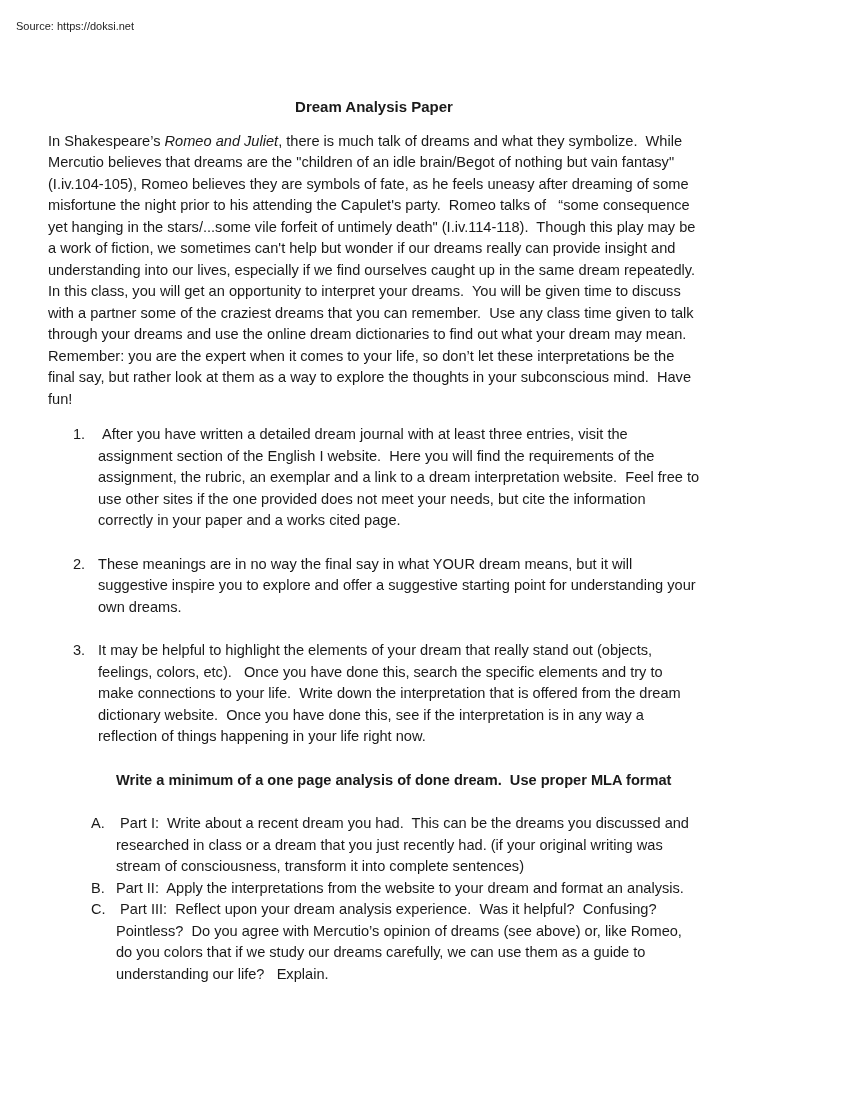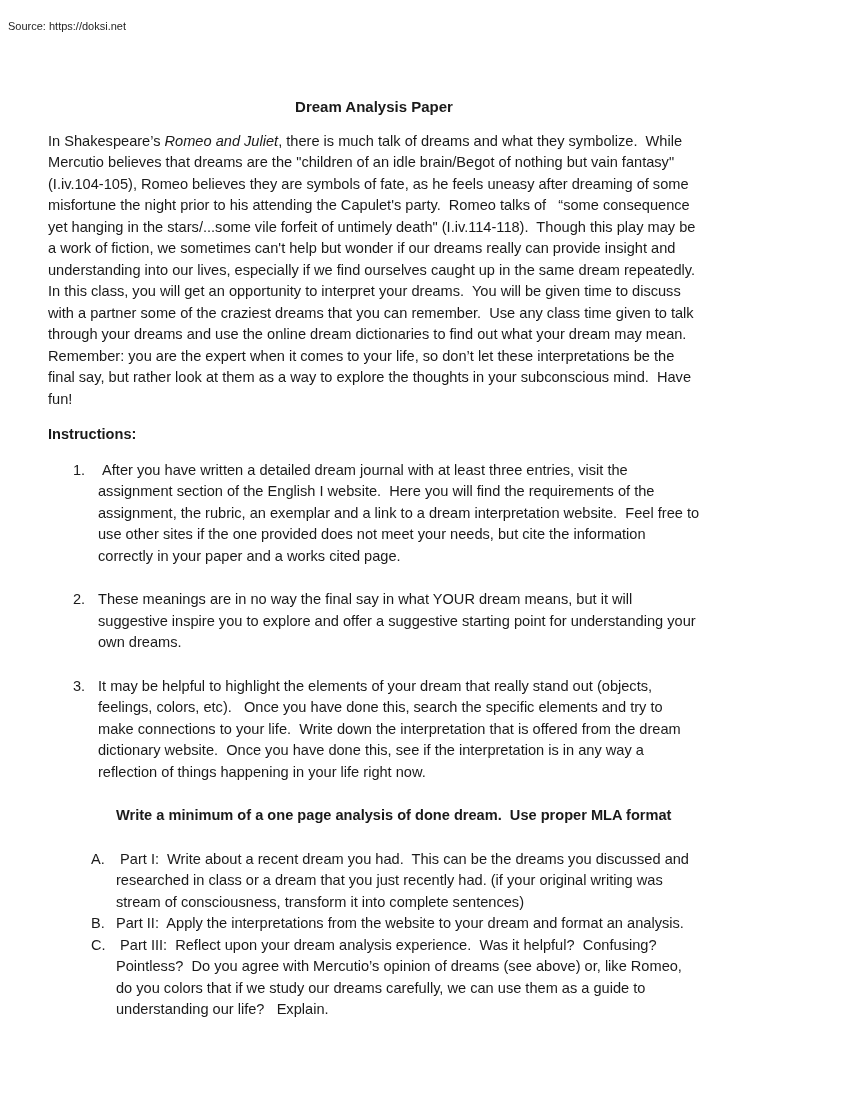--- a/index.html
+++ b/index.html
@@ -10,21 +10,21 @@
     width: 850px;
     height: 1100px;
     position: relative;
     font-family: "Liberation Sans", sans-serif;
     color: #1a1a1a;
     overflow: hidden;
   }
   .source {
     position: absolute;
     top: 20px;
-    left: 8px;
+    left: 16px;
     font-size: 11px;
     color: #1f1f1f;
     font-family: "Liberation Sans", sans-serif;
   }
   .content {
     width: 652px;
     margin-left: 48px;
     font-size: 14.6px;
     line-height: 21.5px;
   }
@@ -77,21 +77,20 @@
 <body>
 
 <div class="source">Source: https://doksi.net</div>
 
 <div class="content">
 
   <h1 class="title">Dream Analysis Paper</h1>
 
   <p class="intro"><span>In Shakespeare’s </span><em>Romeo and Juliet</em><span>, there is much talk of dreams and what they symbolize.  While Mercutio believes that dreams are the "children of an idle brain/Begot of nothing but vain fantasy" (I.iv.104-105), Romeo believes they are symbols of fate, as he feels uneasy after dreaming of some misfortune the night prior to his attending the Capulet's party.  Romeo talks of   “some consequence yet hanging in the stars/...some vile forfeit of untimely death" (I.iv.114-118).  Though this play may be a work of fiction, we sometimes can't help but wonder if our dreams really can provide insight and understanding into our lives, especially if we find ourselves caught up in the same dream repeatedly.  In this class, you will get an opportunity to interpret your dreams.  You will be given time to discuss with a partner some of the craziest dreams that you can remember.  Use any class time given to talk through your dreams and use the online dream dictionaries to find out what your dream may mean.  Remember: you are the expert when it comes to your life, so don’t let these interpretations be the final say, but rather look at them as a way to explore the thoughts in your subconscious mind.  Have fun!</span></p>
 
-  <h2 class="instructions-heading">Instructions:</h2>
 
   <div class="num-list">
     <div class="li">
       <span class="marker">1.</span>
       <span class="text"> After you have written a detailed dream journal with at least three entries, visit the assignment section of the English I website.  Here you will find the requirements of the assignment, the rubric, an exemplar and a link to a dream interpretation website.  Feel free to use other sites if the one provided does not meet your needs, but cite the information correctly in your paper and a works cited page.</span>
     </div>
     <div class="li">
       <span class="marker">2.</span>
       <span class="text">These meanings are in no way the final say in what YOUR dream means, but it will suggestive inspire you to explore and offer a suggestive starting point for understanding your own dreams.</span>
     </div>

